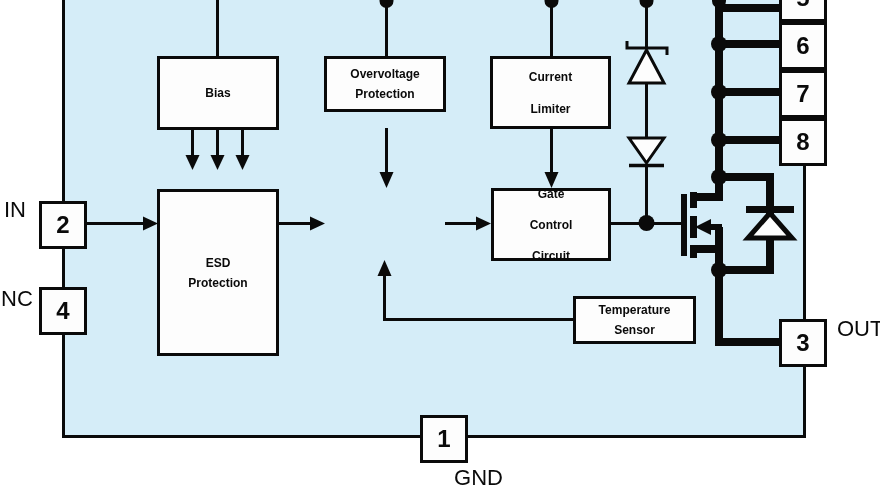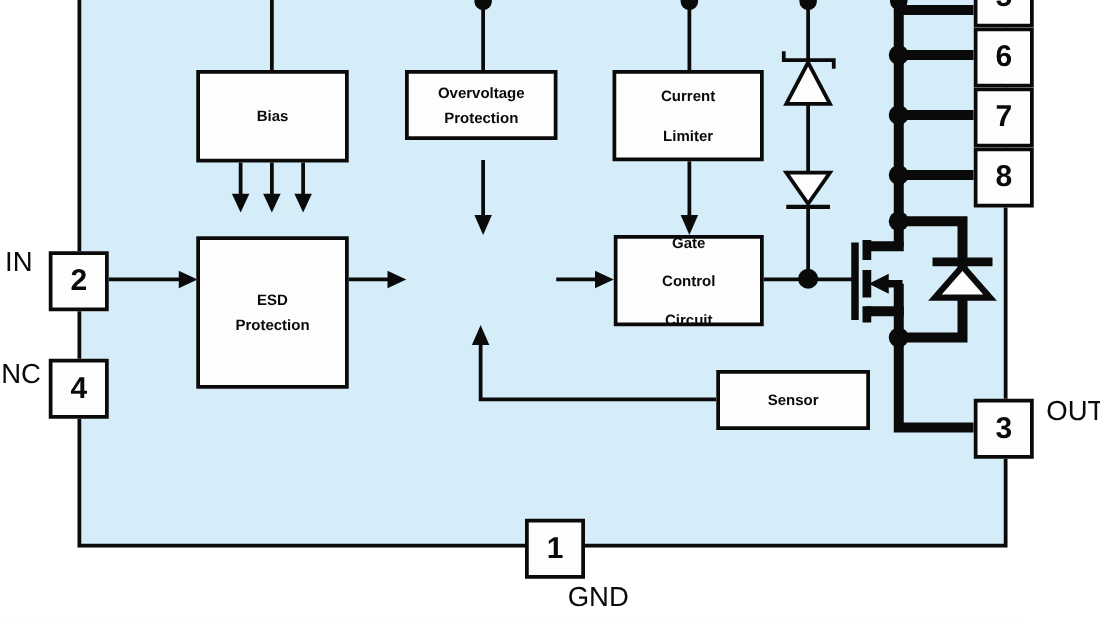--- a/index.html
+++ b/index.html
@@ -145,33 +145,34 @@
   <div class="block" style="left:324px;top:56px;width:122px;height:56px;">
     <span>Overvoltage</span>
     <span>Protection</span>
   </div>
 
   <div class="block" style="left:490px;top:56px;width:121px;height:73px;gap:12px;">
     <span>Current</span>
     <span>Limiter</span>
   </div>
 
-  <div class="block" style="left:157px;top:189px;width:122px;height:122px;">
+  <div class="block" style="left:157px;top:189px;width:122px;height:167px;">
     <span>ESD</span>
     <span>Protection</span>
   </div>
 
 
   <div class="block" style="left:491px;top:188px;width:120px;height:73px;gap:11px;">
     <span>Gate</span>
     <span>Control</span>
     <span>Circuit</span>
   </div>
 
   <div class="block" style="left:573px;top:296px;width:123px;height:48px;">
+    <span>Temperature</span>
     <span>Sensor</span>
   </div>
 
   <div class="pinbox" style="left:779px;top:-26px;width:48px;height:48px;">
     <span>5</span>
   </div>
   <div class="pinbox" style="left:779px;top:22px;width:48px;height:48px;">
     <span>6</span>
   </div>
   <div class="pinbox" style="left:779px;top:70px;width:48px;height:48px;">

